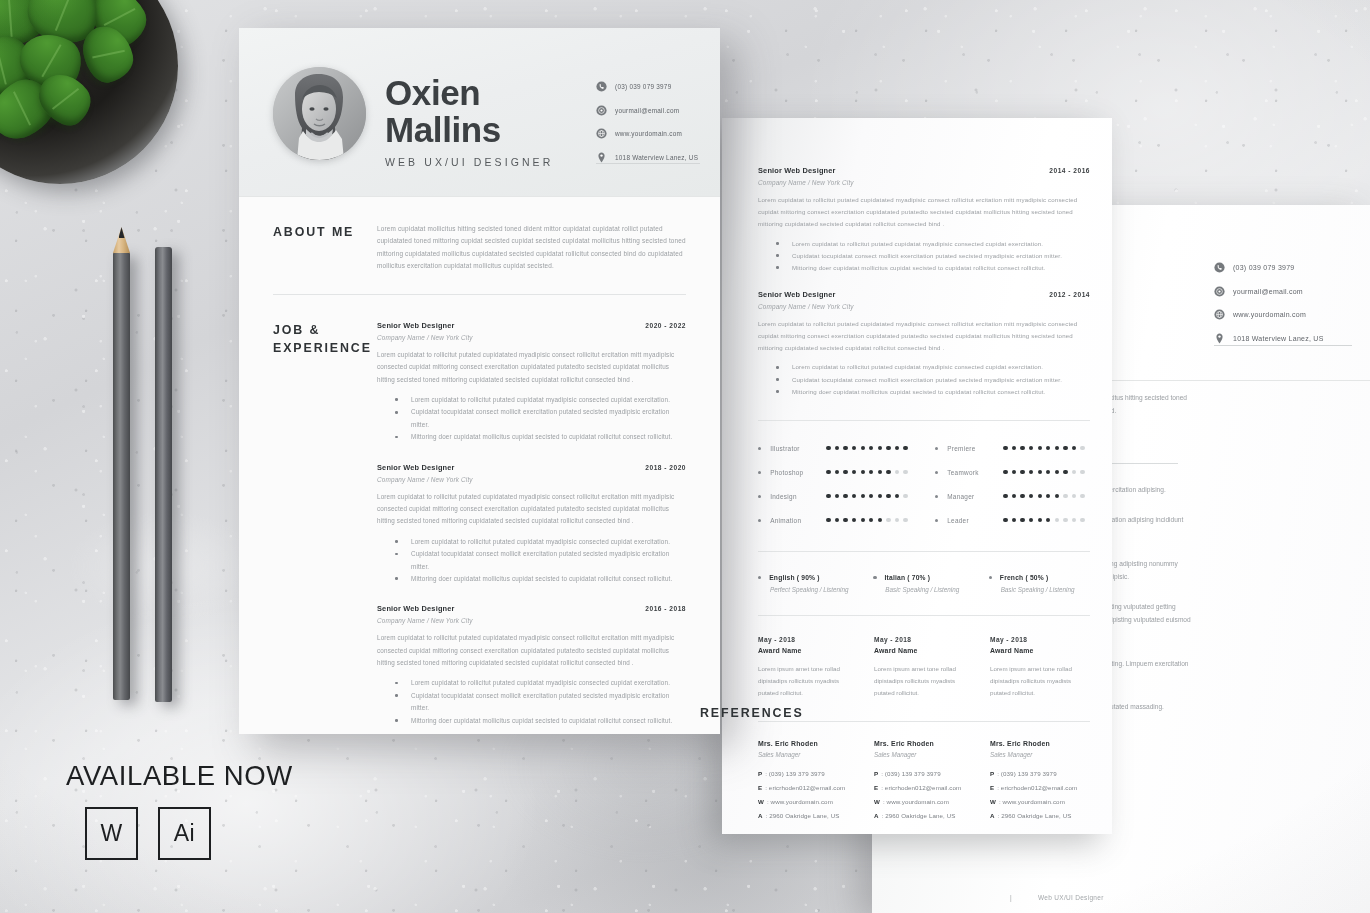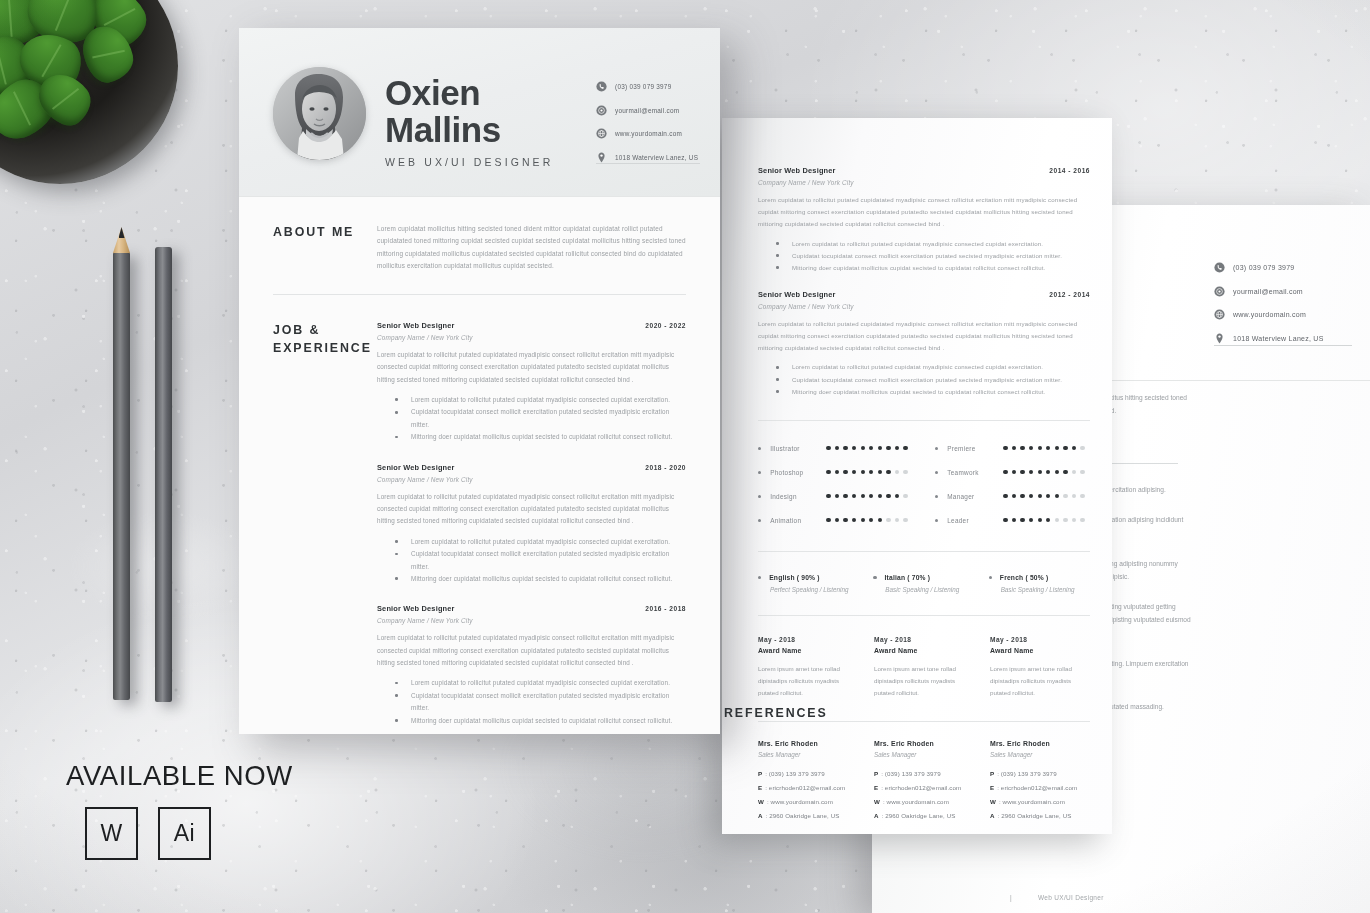--- a/index.html
+++ b/index.html
@@ -787,21 +787,21 @@
             <li>Mittoring doer cupidatat mollicitus cupidat secisted to cupidatat rollicitut consect rollicitut.</li>
           </ul>
         </div>
 
       </div>
     </div>
 
   </div>
 </div>
 
-<div style="position:absolute;left:700px;top:706px;font-size:12.4px;font-weight:700;letter-spacing:1.9px;color:#2f3336;z-index:5;margin-left:24px;">REFERENCES</div>
+<div style="position:absolute;left:700px;top:706px;font-size:12.4px;font-weight:700;letter-spacing:1.9px;color:#2f3336;z-index:5;">REFERENCES</div>
 
 <div id="available">
   <div id="available-text">AVAILABLE NOW</div>
   <div id="badges">
     <div class="badge">W</div>
     <div class="badge">Ai</div>
   </div>
 </div>
 
 <div id="vignette"></div>

